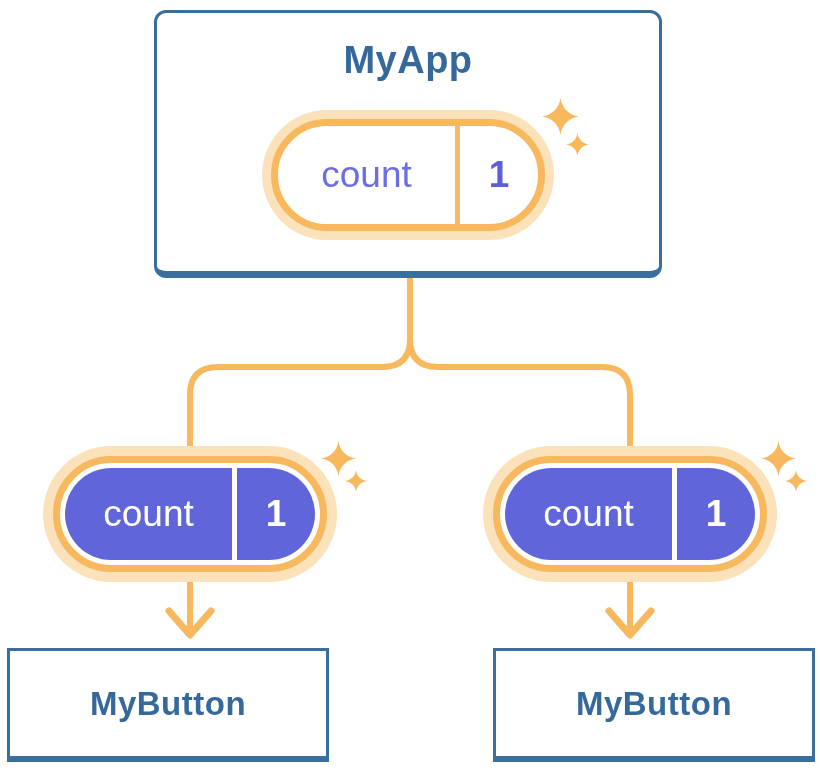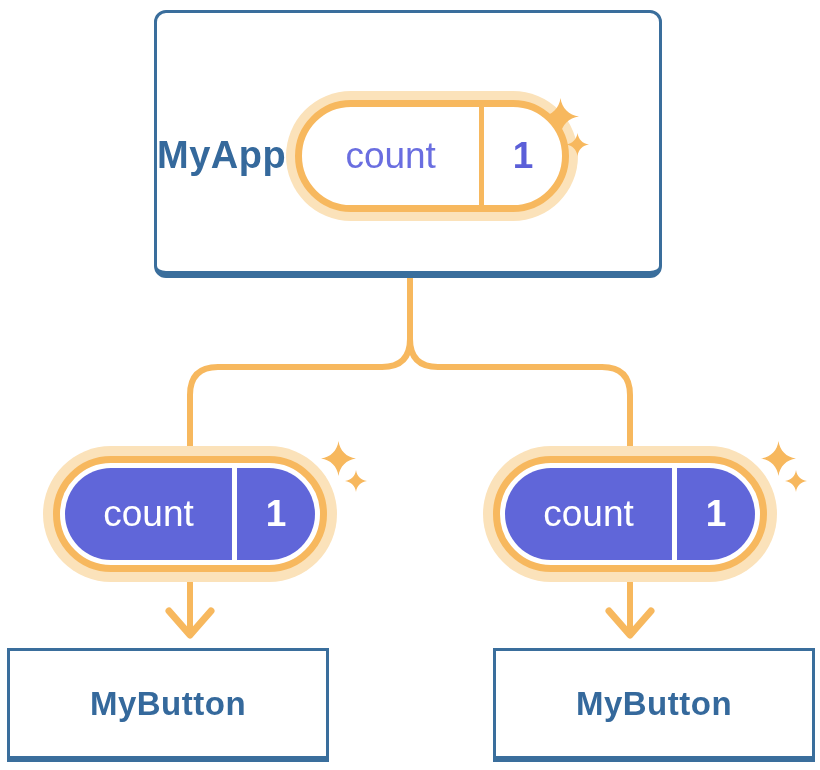--- a/index.html
+++ b/index.html
@@ -12,21 +12,21 @@
   .branch{fill:none;stroke:#F7B85E;stroke-width:6;stroke-linecap:round;}
   .chev{fill:none;stroke:#F7B85E;stroke-width:7;stroke-linecap:round;stroke-linejoin:round;}
 
   
   .card{
     position:absolute;box-sizing:border-box;background:#ffffff;z-index:2;
     border:3px solid #3A6E9C;border-radius:12px;
   }
   .root-card{
     left:154px;top:10px;width:508px;height:268px;border-bottom-width:7px;
-    display:flex;flex-direction:row;align-items:center;
+    display:flex;flex-direction:column;align-items:center;
   }
   .card-title{
     margin-top:26px;font-size:38px;font-weight:700;color:#35699C;letter-spacing:.5px;
   }
   .leaf-card{
     top:648px;width:322px;height:114px;border-bottom-width:6px;border-radius:0;
     display:flex;align-items:center;justify-content:center;
   }
   .leaf-left{left:7px;}
   .leaf-right{left:493px;}

